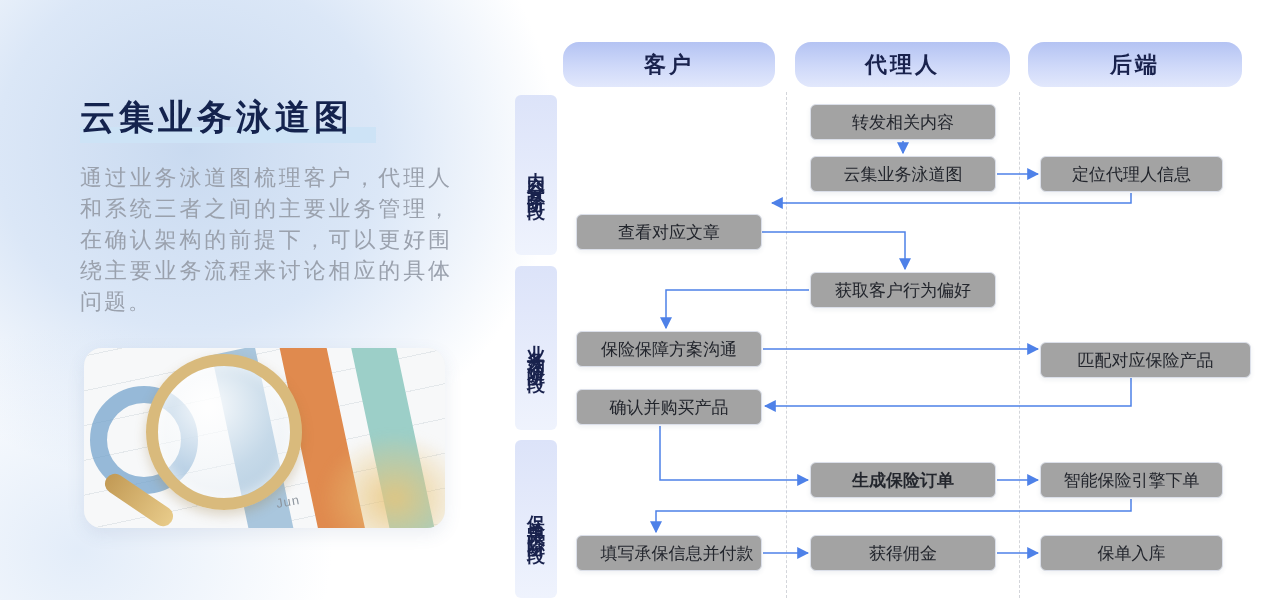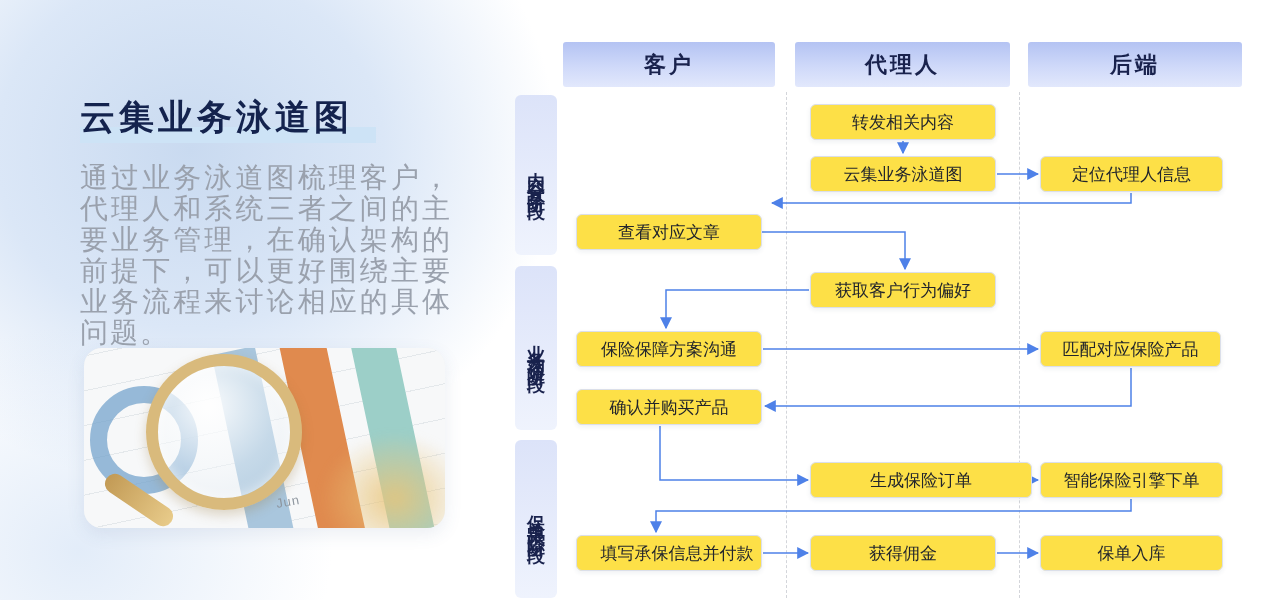--- a/index.html
+++ b/index.html
@@ -14,21 +14,21 @@
     z-index:0;}
   .bg-grad2{position:absolute;left:-280px;top:230px;width:720px;height:640px;
     background:radial-gradient(closest-side,rgba(203,221,244,0.55),rgba(255,255,255,0) 70%);
     z-index:0;}
 
   
   .title-bar{position:absolute;left:80px;top:127px;width:296px;height:16px;background:#cde3f6;z-index:1;}
   .page-title{position:absolute;left:80px;top:94px;z-index:2;
     font-size:35px;font-weight:bold;color:#14234e;letter-spacing:4px;white-space:nowrap;}
   .desc{position:absolute;left:80px;top:162px;width:372px;z-index:2;
-    font-size:28px;line-height:31px;color:#9aa1ad;letter-spacing:2px;text-align:justify;}
+    font-size:22px;line-height:31px;color:#9aa1ad;letter-spacing:2px;text-align:justify;}
 
   
   .photo{position:absolute;left:84px;top:348px;width:361px;height:180px;border-radius:18px;
     overflow:hidden;z-index:2;background:linear-gradient(115deg,#dfe7ec 0%,#f2f4f6 55%,#e9edf0 100%);
     box-shadow:0 6px 18px rgba(60,90,140,0.10);}
   .photo-paper{position:absolute;left:-30px;top:-60px;width:500px;height:330px;background:#f7f8f9;
     transform:rotate(-12deg);
     background-image:repeating-linear-gradient(0deg,rgba(0,0,0,0) 0 33px,#e4e8eb 33px 34px);}
   .pbar{position:absolute;top:50px;height:270px;border-radius:2px;}
   .pbar.blue{left:180px;width:44px;background:#a9c6dd;}
@@ -41,33 +41,33 @@
     background:radial-gradient(circle at 38% 30%,rgba(255,255,255,0.92),rgba(241,246,250,0.4) 55%,rgba(198,214,229,0.3));
     box-shadow:0 5px 12px rgba(150,118,58,0.28), inset 0 0 14px rgba(255,255,255,0.65);}
   .lens-handle{position:absolute;left:16px;top:142px;width:78px;height:20px;border-radius:10px;
     background:linear-gradient(90deg,#c29a55,#e8cb8a);transform:rotate(34deg);}
   .gold-glow{position:absolute;right:-25px;bottom:-35px;width:150px;height:130px;
     background:radial-gradient(closest-side,rgba(233,196,120,0.85),rgba(233,196,120,0));filter:blur(5px);}
   .jun{position:absolute;left:192px;top:146px;font-size:13px;color:#8d959e;
     transform:rotate(-10deg);letter-spacing:1px;}
 
   
-  .lane-header{position:absolute;top:42px;height:45px;border-radius:3px;z-index:2;
+  .lane-header{position:absolute;top:42px;height:45px;border-radius:16px;z-index:2;
     background:linear-gradient(180deg,#b4c3f3 0%,#cfd9f9 55%,#e2e8fc 100%);
     display:flex;align-items:center;justify-content:center;
     font-size:22px;font-weight:bold;color:#19224d;letter-spacing:3px;}
   .phase{position:absolute;left:515px;width:42px;border-radius:6px;z-index:2;
     background:linear-gradient(180deg,#dce3f9 0%,#eff3fd 100%);
     display:flex;align-items:center;justify-content:center;
     writing-mode:vertical-rl;text-orientation:upright;
     font-size:18px;font-weight:600;color:#19224d;letter-spacing:6px;}
   .dash-line{position:absolute;top:92px;height:506px;width:0;
     border-left:1px dashed #d3d5da;z-index:1;}
   .node{position:absolute;height:36px;box-sizing:border-box;z-index:3;
-    background:#fde047;border:1px solid #dbdfe9;border-radius:6px;
+    background:#a3a3a3;border:1px solid #dbdfe9;border-radius:6px;
     box-shadow:0 2px 5px rgba(30,50,90,0.07);
     display:flex;align-items:center;justify-content:center;
     font-size:17px;color:#22252c;white-space:nowrap;}
   svg.edges{position:absolute;left:0;top:0;z-index:2;pointer-events:none;}
 </style>
 </head>
 <body>
 
 <div class="bg-grad"></div>
 <div class="bg-grad2"></div>
@@ -121,19 +121,19 @@
     <polyline points="997,553 1038,553" marker-end="url(#arr)"></polyline>
   </g>
 </svg>
 
 <div class="node" style="left:810px;top:104px;width:186px;">转发相关内容</div>
 <div class="node" style="left:810px;top:156px;width:186px;">云集业务泳道图</div>
 <div class="node" style="left:1040px;top:156px;width:183px;">定位代理人信息</div>
 <div class="node" style="left:576px;top:214px;width:186px;">查看对应文章</div>
 <div class="node" style="left:810px;top:272px;width:186px;">获取客户行为偏好</div>
 <div class="node" style="left:576px;top:331px;width:186px;">保险保障方案沟通</div>
-<div class="node" style="left:1040px;top:331px;width:181px;">匹配对应保险产品</div>
+<div class="node" style="left:1040px;top:342px;width:211px;">匹配对应保险产品</div>
 <div class="node" style="left:576px;top:389px;width:186px;">确认并购买产品</div>
-<div class="node" style="left:810px;top:462px;width:222px;">生成保险订单</div>
+<div class="node" style="left:810px;top:462px;width:186px;font-weight:bold;">生成保险订单</div>
 <div class="node" style="left:1040px;top:462px;width:183px;">智能保险引擎下单</div>
 <div class="node" style="left:576px;top:535px;width:186px;padding-left:16px;">填写承保信息并付款</div>
 <div class="node" style="left:810px;top:535px;width:186px;">获得佣金</div>
 <div class="node" style="left:1040px;top:535px;width:183px;">保单入库</div>
 
 </body></html>

